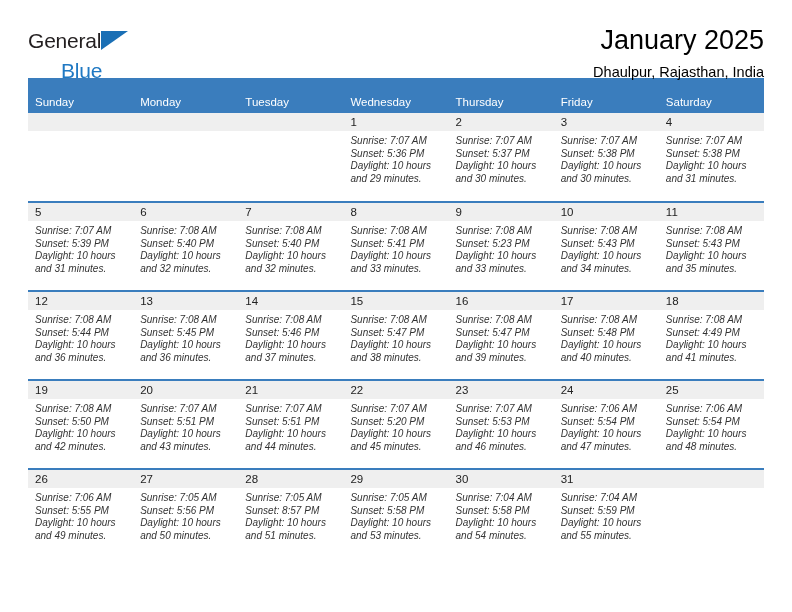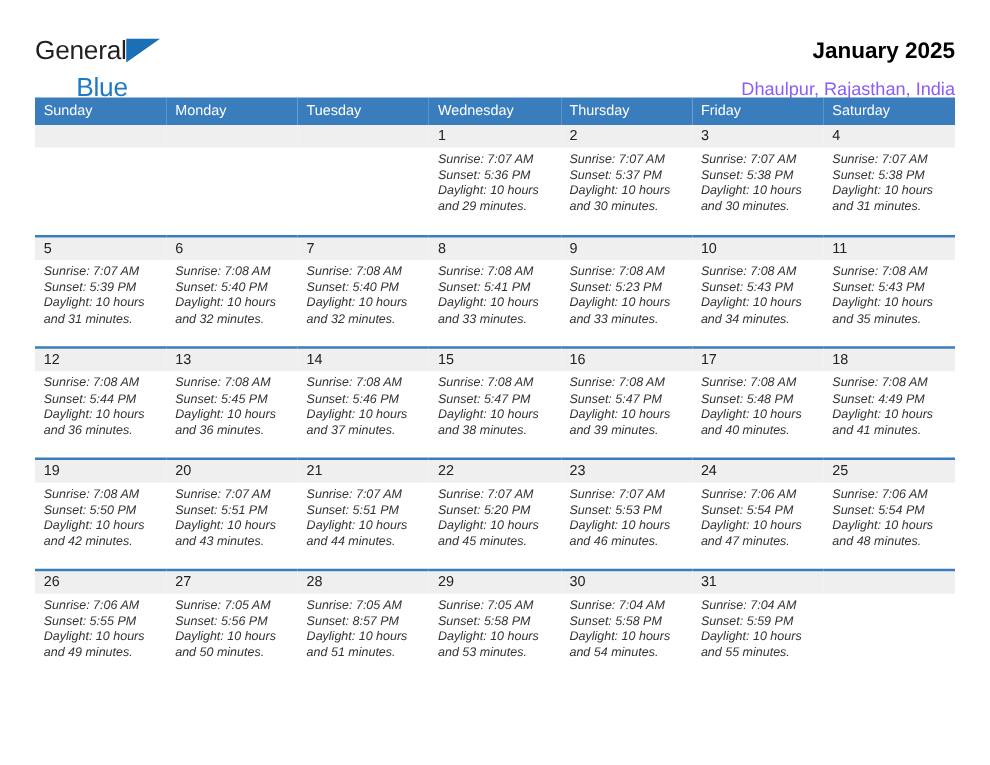--- a/index.html
+++ b/index.html
@@ -50,47 +50,47 @@
     left: 73px; top: 2px;
     width: 0; height: 0;
     border-left: 27px solid #1a6fb5;
     border-bottom: 19px solid transparent;
   }
   .titles {
     text-align: right;
     padding-top: 2px;
   }
   .cal-title {
-    font-size: 18px;
+    font-size: 27px;
     color: #000000;
     line-height: 32px;
-    font-weight: bold;
+    font-weight: normal;
     margin: 0;
   }
   .cal-sub {
     font-size: 14.5px;
-    color: #8b5cf6;
+    color: #000000;
     line-height: 20px;
     margin: 6px 0 0 0;
     font-weight: normal;
   }
   
   .calendar {
     width: 736px;
     border-collapse: collapse;
     table-layout: fixed;
     margin-top: 2px;
   }
   .calendar th {
     background: #3a7dbd;
     color: #ffffff;
     font-size: 11.5px;
     font-weight: normal;
     text-align: left;
-    padding: 5px 0 5px 7px;
+    padding: 18px 0 5px 7px;
     height: 22px;
     border: none;
   }
   .week-row td {
     border-top: 2px solid #3a7dbd;
     vertical-align: top;
     padding: 0;
     height: 89px;
   }
   .week-row.first td { border-top: none; }

